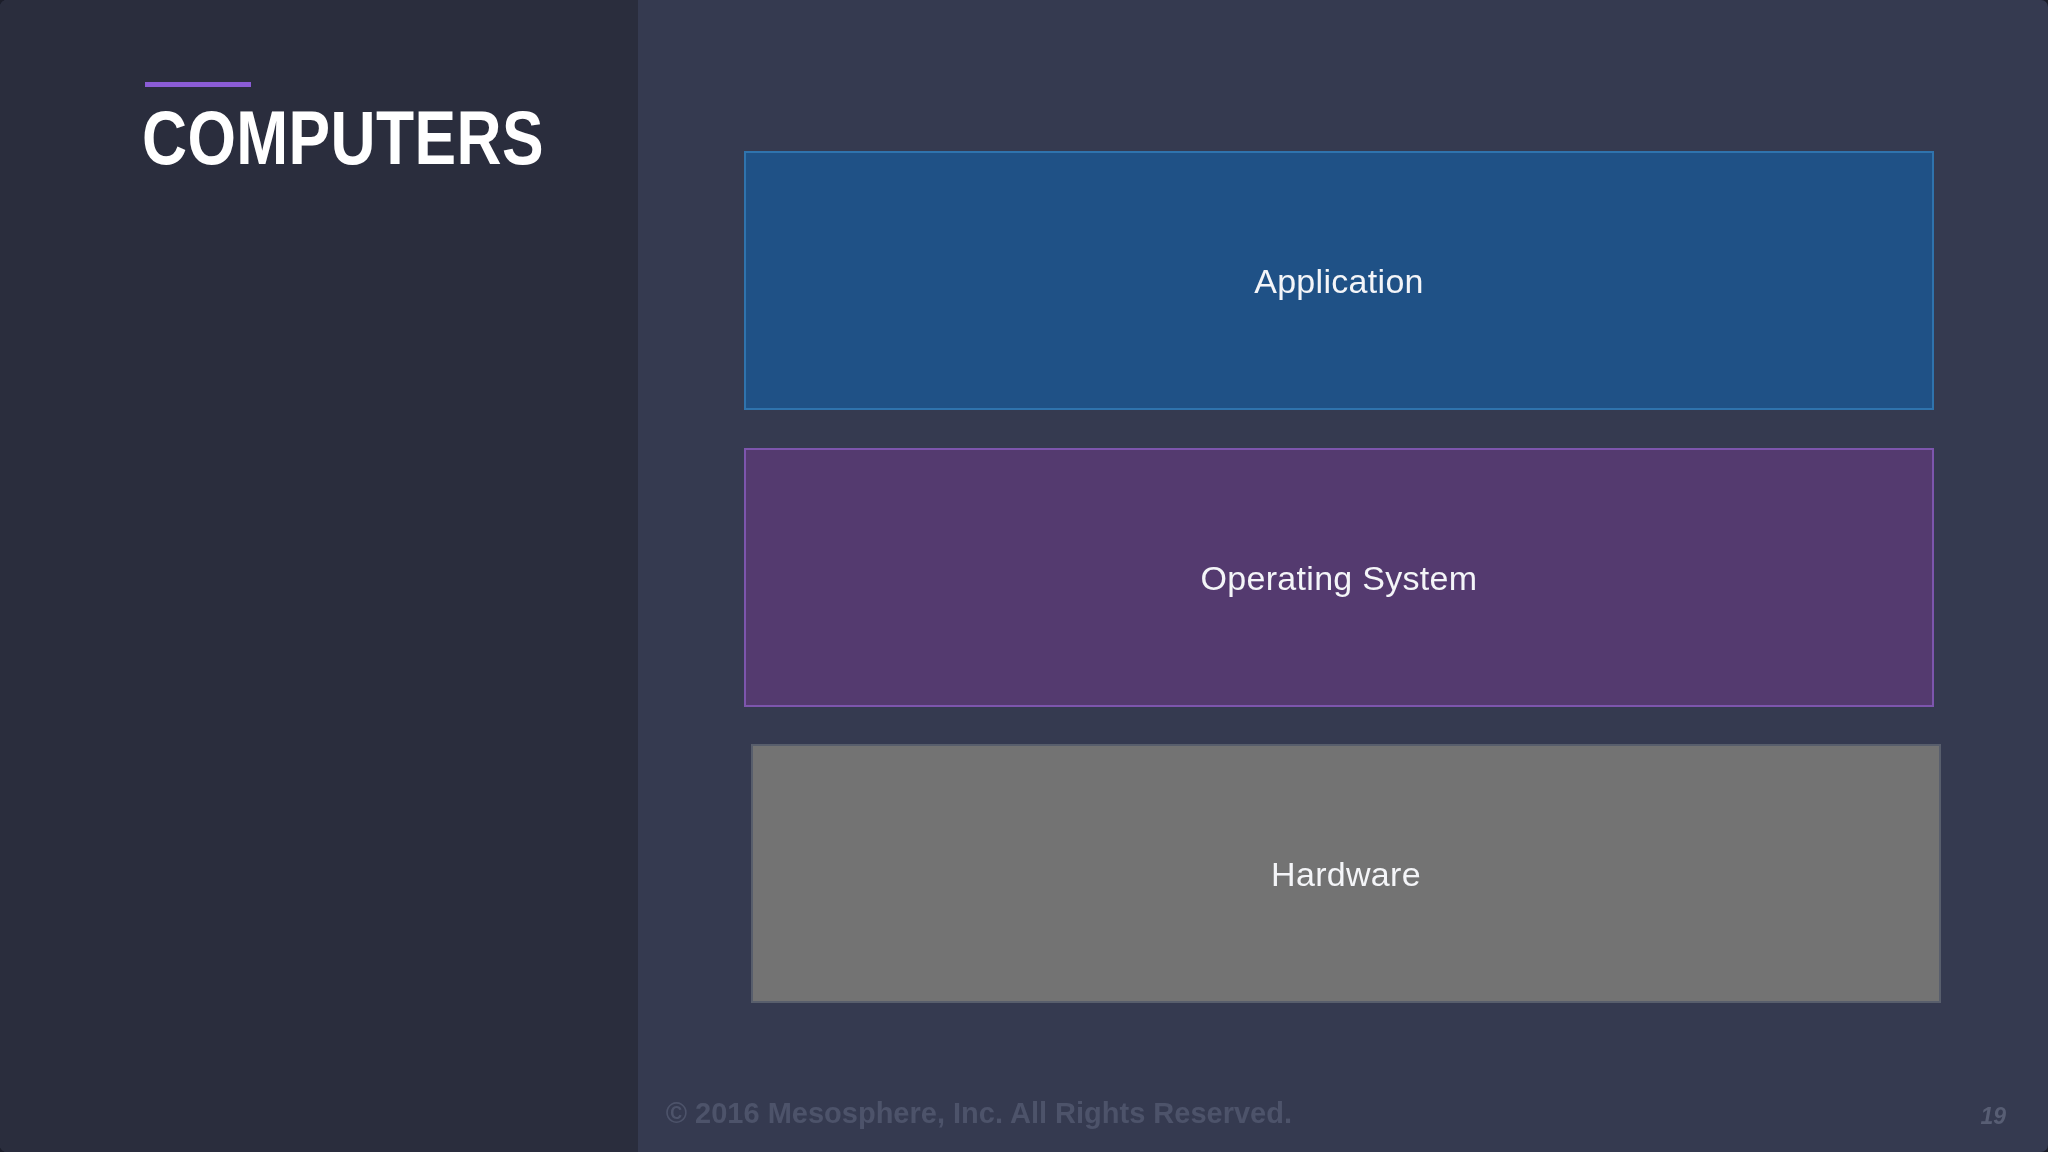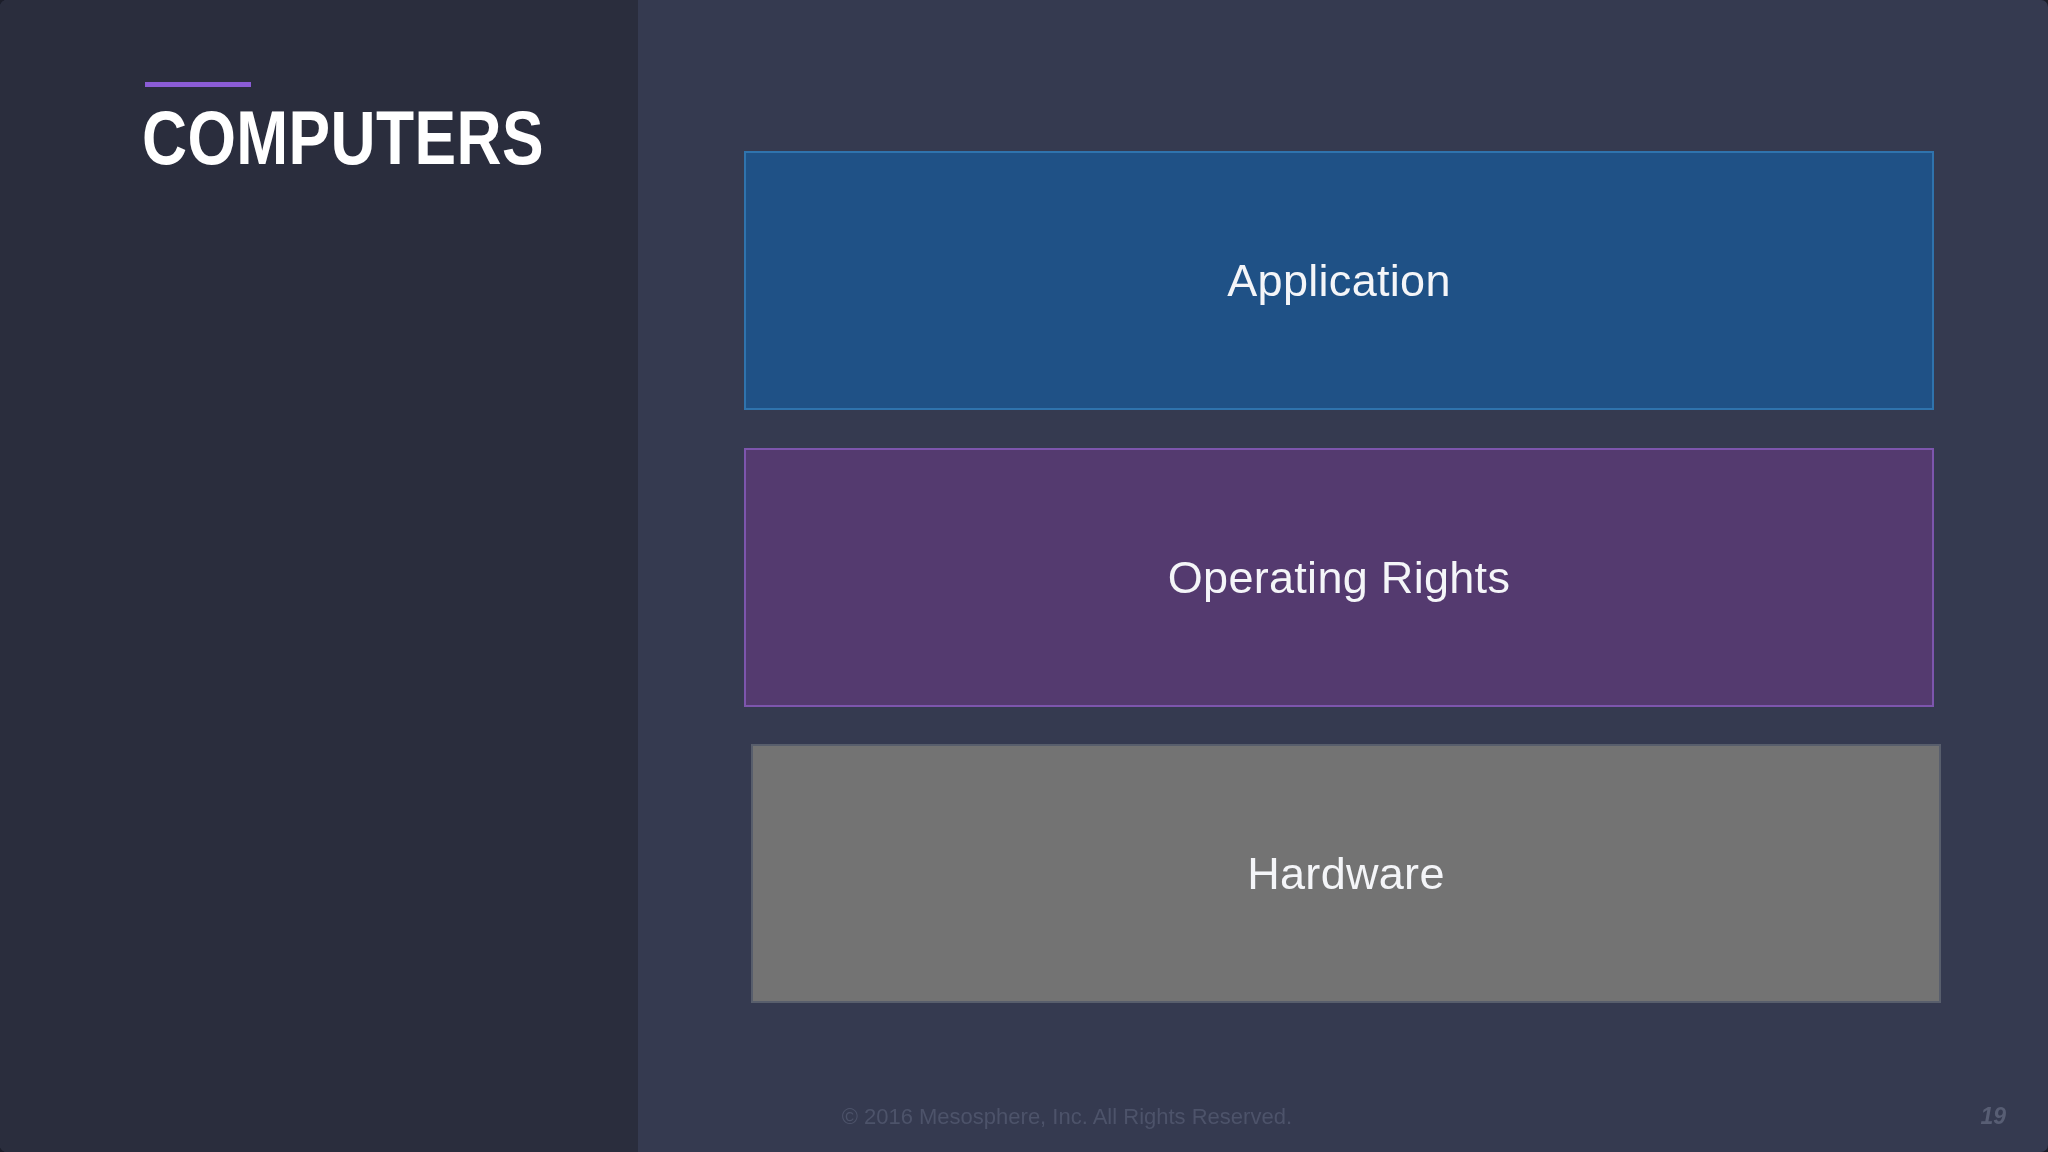--- a/index.html
+++ b/index.html
@@ -72,21 +72,21 @@
     box-sizing: border-box;
     display: flex;
     align-items: center;
     justify-content: center;
     border-style: solid;
     border-width: 2px;
   }
 
   .layer-label {
     color: #f4f5f8;
-    font-size: 45px;
+    font-size: 34px;
     font-weight: 400;
     letter-spacing: 0.3px;
     line-height: 1;
     text-align: center;
   }
 
   .layer-application {
     top: 0;
     height: 259px;
     background: #1f5186;
@@ -115,22 +115,22 @@
     bottom: 0;
     width: 2048px;
     height: 70px;
   }
 
   #copyright {
     position: absolute;
     right: 756px;
     bottom: 22px;
     color: #4d536a;
-    font-size: 22px;
-    font-weight: 400;
+    font-size: 29px;
+    font-weight: 700;
     white-space: nowrap;
   }
 
   #page-number {
     position: absolute;
     right: 42px;
     bottom: 22px;
     color: #585e74;
     font-size: 23px;
     font-weight: 700;
@@ -148,21 +148,21 @@
     <h1 id="page-title">COMPUTERS</h1>
   </div>
 
   <div id="stack">
 
     <div class="layer layer-application">
       <span class="layer-label">Application</span>
     </div>
 
     <div class="layer layer-os">
-      <span class="layer-label">Operating Rights</span>
+      <span class="layer-label">Operating System</span>
     </div>
 
     <div class="layer layer-hardware">
       <span class="layer-label">Hardware</span>
     </div>
 
   </div>
 
   <div id="footer">
     <span id="copyright">© 2016 Mesosphere, Inc. All Rights Reserved.</span>

